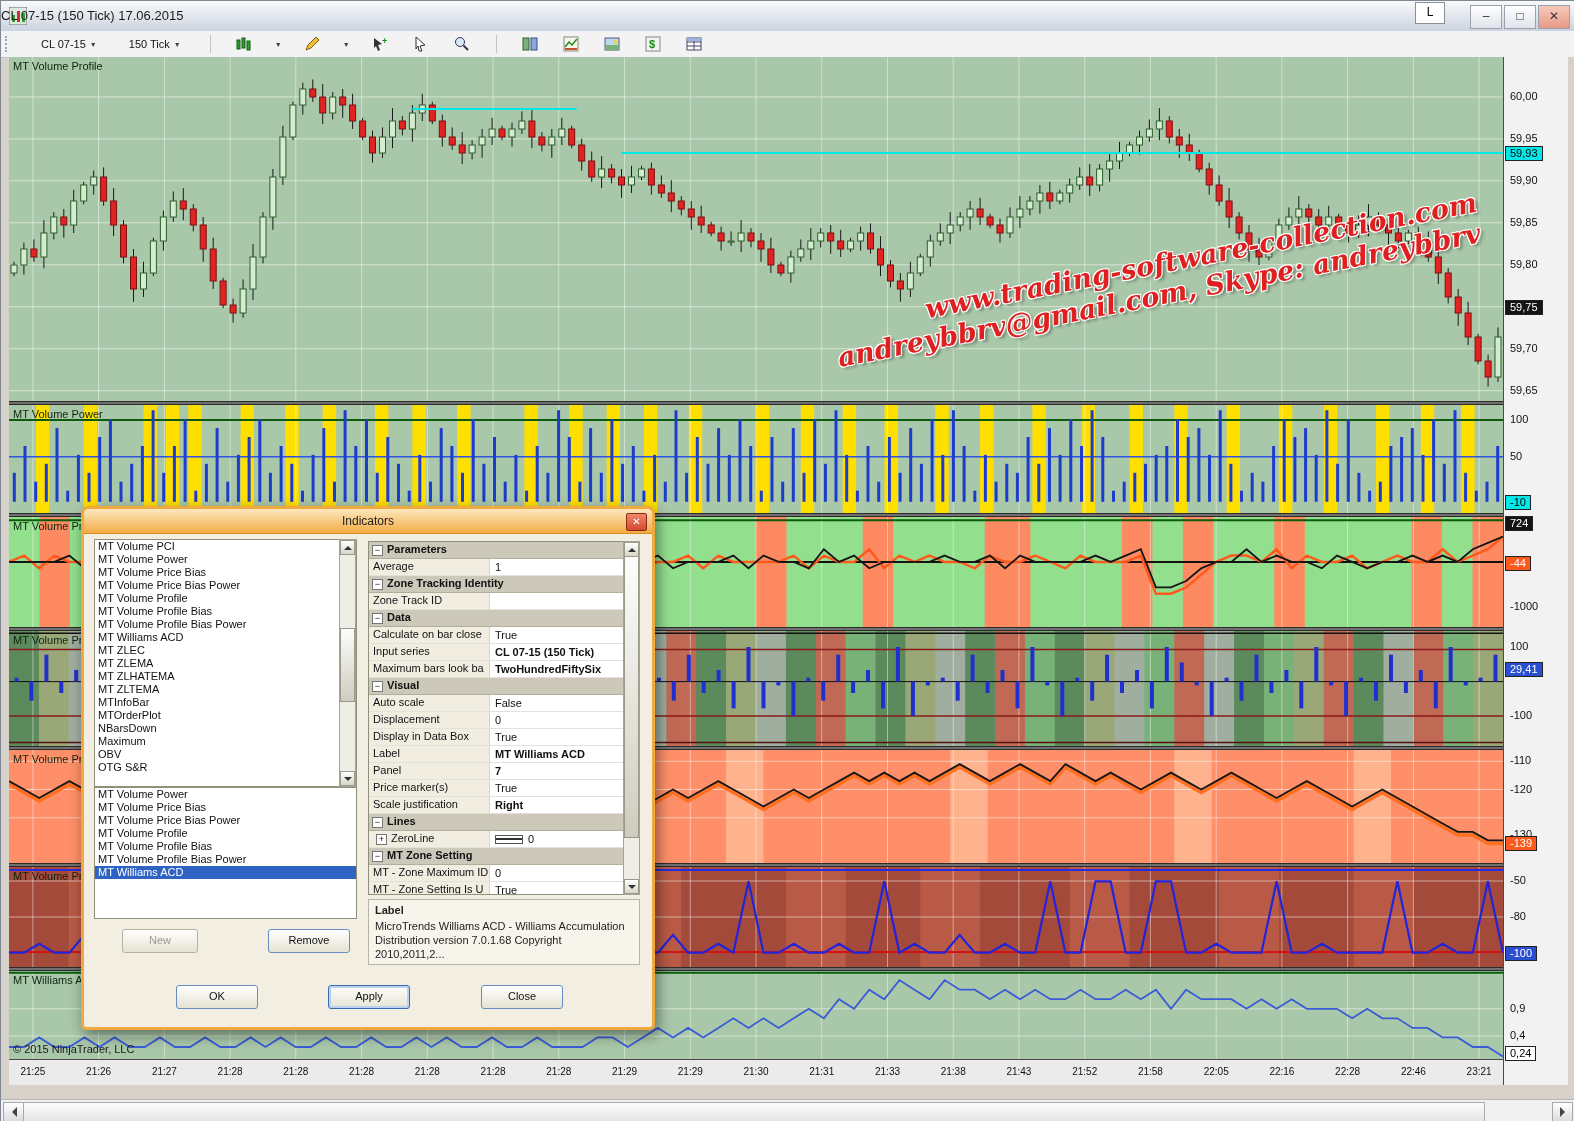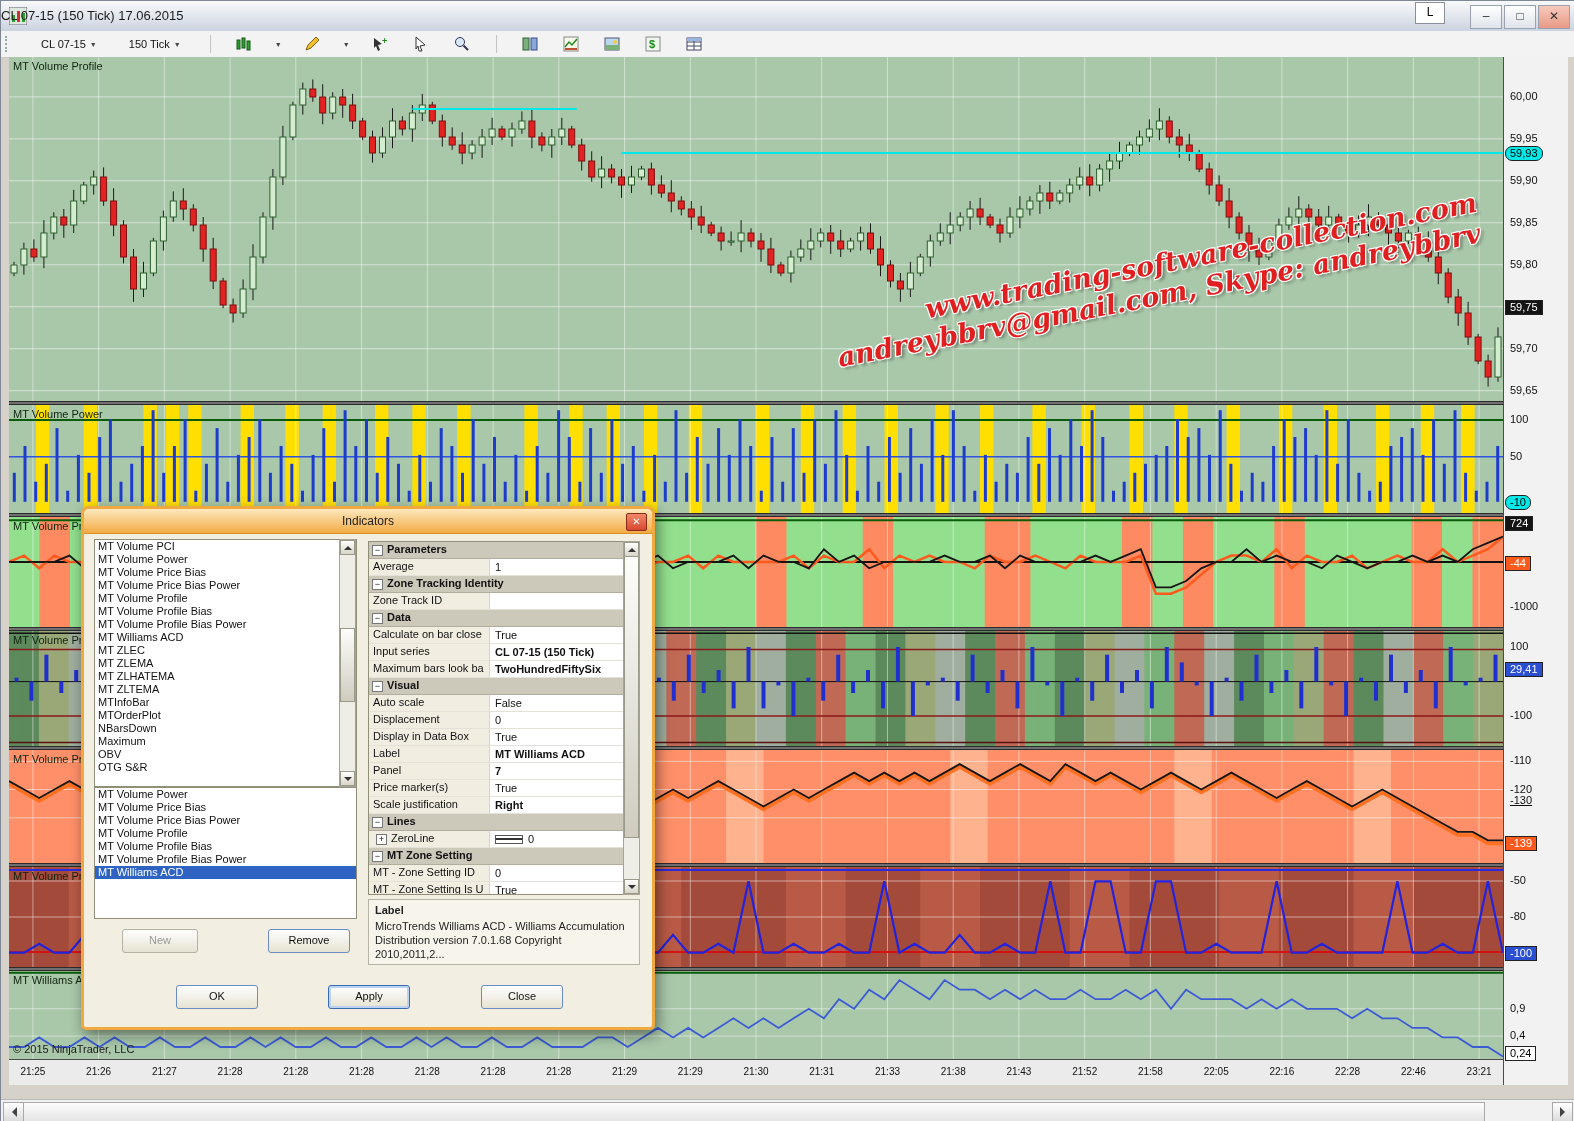--- a/index.html
+++ b/index.html
@@ -28,21 +28,21 @@
   .plabel{position:absolute;left:4px;top:3px;font-size:11px;color:#10240f;white-space:nowrap;}
   .copyright{position:absolute;left:4px;top:986px;font-size:11px;color:#1a1a1a;z-index:11;}
   .watermark{position:absolute;left:820px;top:255px;transform:rotate(-11deg);transform-origin:left top;color:#e02020;font-family:"DejaVu Serif",serif;font-style:italic;font-weight:bold;z-index:10;pointer-events:none;text-shadow:-1px -1px 0 #fff,1px -1px 0 #fff,-1px 1px 0 #fff,1px 1px 0 #fff,3px 3px 3px rgba(0,0,0,.3);}
   .wm1{font-size:27px;padding-left:95px;white-space:nowrap;}
   .wm2{font-size:27px;white-space:nowrap;}
 
   
   .price-axis{position:absolute;top:56px;left:1502px;width:64px;height:1028px;background:#f2f2f2;border-left:1px solid #4a4a4a;}
   .axl{position:absolute;left:6px;font-size:11px;color:#101010;white-space:nowrap;}
   .axb{position:absolute;left:1px;font-size:11px;padding:0 4px 1px;border:1px solid #222;white-space:nowrap;}
-  .axb.cyan{background:#00e8e8;color:#000;border-radius:7px;}
+  .axb.cyan{background:#00e8e8;color:#000;}
   .axb.black{background:#141414;color:#fff;}
   .axb.orange{background:#ff5a1e;color:#fff;}
   .axb.blue{background:#2a4fd0;color:#fff;}
   .axb.white{background:#ffffff;color:#000;}
   .right-edge{position:absolute;top:56px;left:1567px;width:7px;height:1028px;background:#d6d2ca;}
 
   
   .time-axis{position:absolute;top:1058px;left:8px;width:1494px;height:26px;background:#ebebeb;border-top:1px solid #4a4a4a;}
   .tlabel{position:absolute;top:6px;font-size:10px;color:#111;transform:translateX(-50%);white-space:nowrap;}
   .bottom-strip{position:absolute;top:1084px;left:0;width:1574px;height:14px;background:#d6d2ca;}
@@ -1209,21 +1209,21 @@
       <div class="axl" style="top: 392.84px;">50</div>
       <div class="axb cyan" style="top: 438.2px;">-10</div>
       <div class="axb black" style="top: 458.5px;">724</div>
       <div class="axb orange" style="top: 499.2px;">-44</div>
       <div class="axl" style="top: 543.2px;">-1000</div>
       <div class="axl" style="top: 583.1px;">100</div>
       <div class="axb blue" style="top: 604.95px;">29,41</div>
       <div class="axl" style="top: 652.1px;">-100</div>
       <div class="axl" style="top: 697.3px;">-110</div>
       <div class="axl" style="top: 725.55px;">-120</div>
-      <div class="axl" style="top: 737px; text-decoration: underline;">-130</div>
+      <div class="axl" style="top: 771px; text-decoration: underline;">-130</div>
       <div class="axb orange" style="top: 778.66px;">-139</div>
       <div class="axl" style="top: 817px;">-50</div>
       <div class="axl" style="top: 853px;">-80</div>
       <div class="axb blue" style="top: 889px;">-100</div>
       <div class="axl" style="top: 944.84px;">0,9</div>
       <div class="axl" style="top: 972.12px;">0,4</div>
       <div class="axb white" style="top: 988.84px;">0,24</div>
     </div>
   <div class="right-edge"></div>
   <div class="time-axis" id="time-axis">
@@ -1430,21 +1430,21 @@
             <span class="pg-lineicon"></span>
             <span>0</span>
           </div>
         </div>
         <div class="pg-row pg-sec">
           <span class="pg-exp">−</span>
           <span>MT Zone Setting</span>
         </div>
         <div class="pg-row">
           <div class="pg-name">
-            <span>MT - Zone Setting ID</span>
+            <span>MT - Zone Maximum ID</span>
           </div>
           <div class="pg-val">
             <span>0</span>
           </div>
         </div>
         <div class="pg-row">
           <div class="pg-name">
             <span>MT - Zone Setting Is U</span>
           </div>
           <div class="pg-val">

